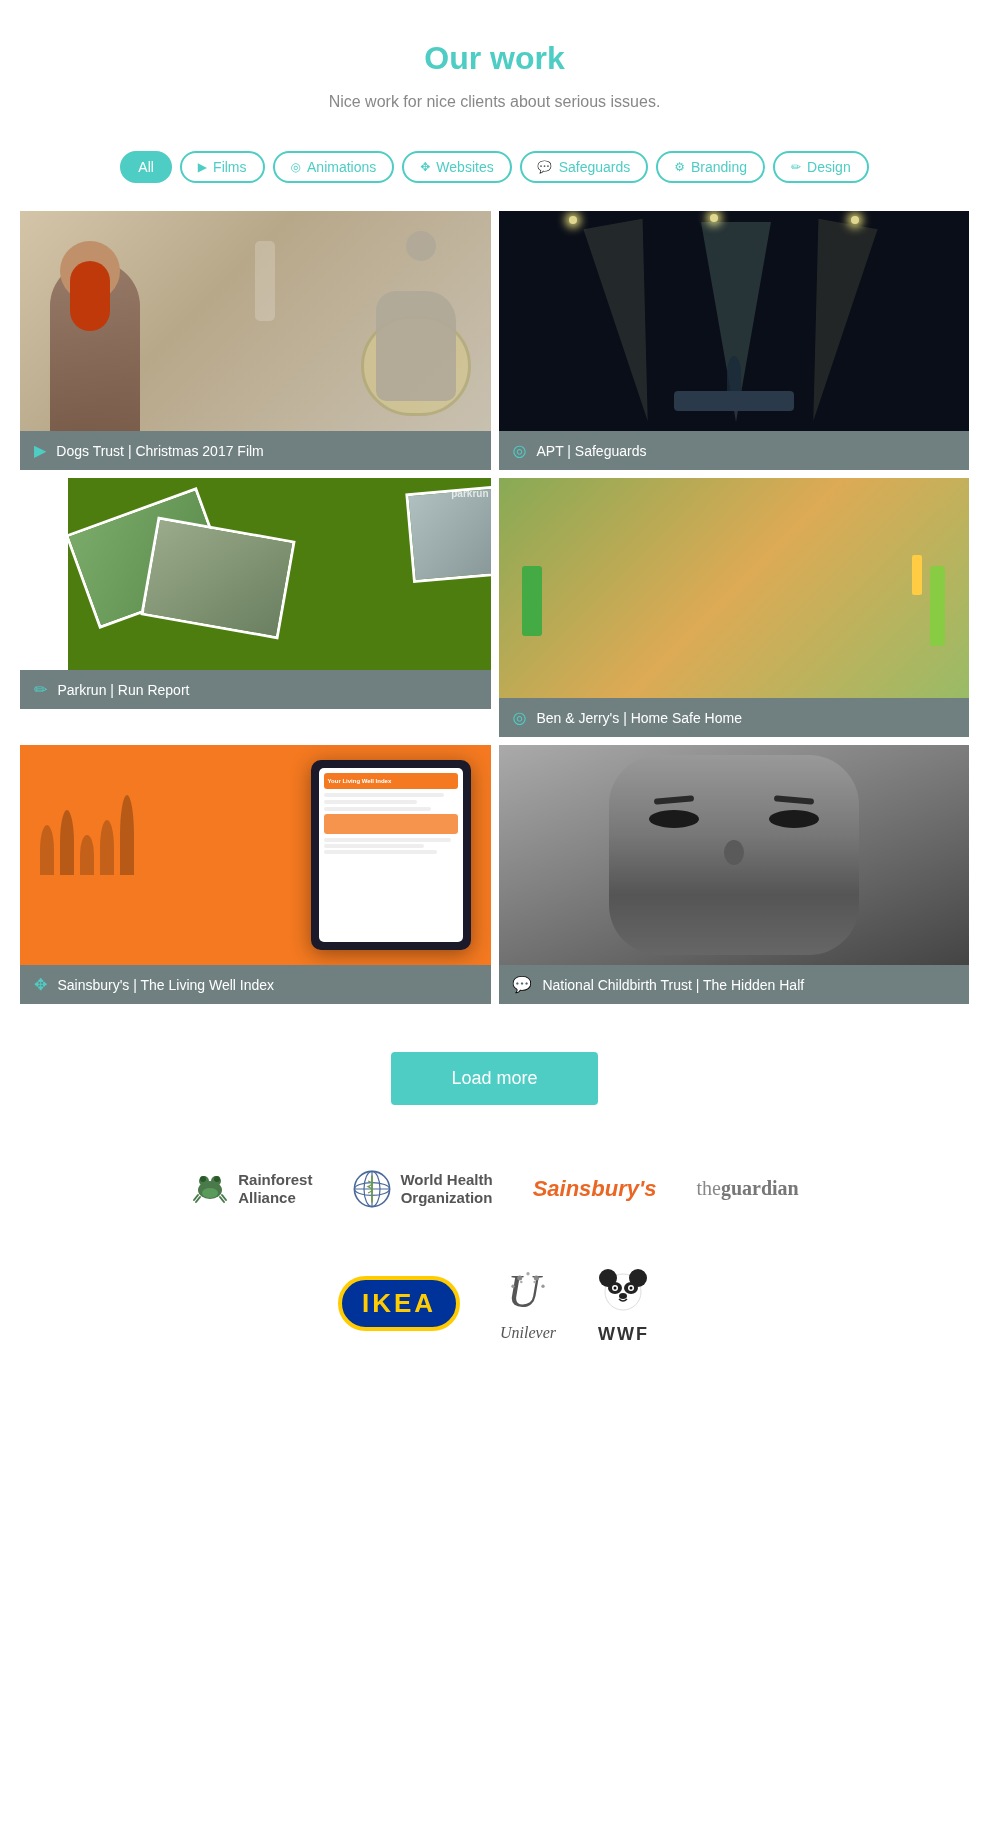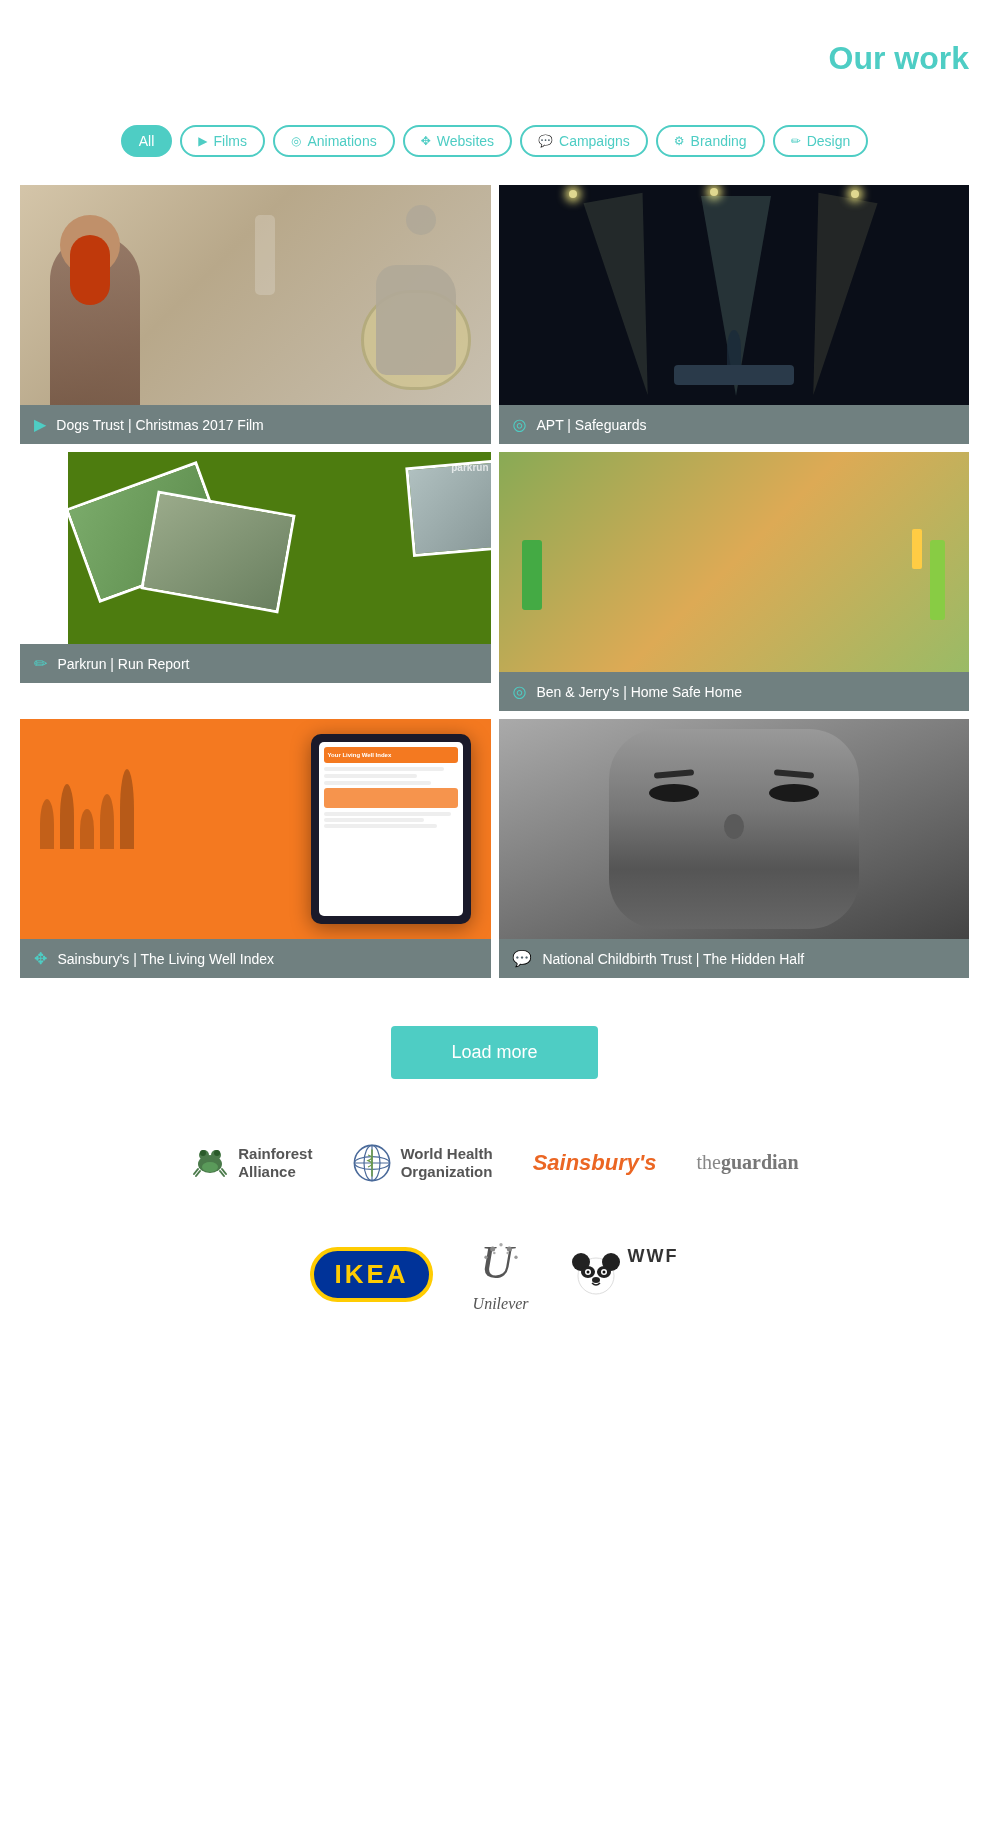--- a/index.html
+++ b/index.html
@@ -13,22 +13,21 @@
 
     
     .page-header {
       text-align: center;
       padding: 40px 20px 20px;
     }
     .page-title {
       color: #4ecdc4;
       font-size: 32px;
       font-weight: bold;
-      margin-bottom: 8px;
-      text-align: right;
+      margin-bottom: 16px;
     }
     .page-subtitle {
       color: #888;
       font-size: 16px;
     }
 
     
     .filter-bar {
       display: flex;
       justify-content: center;
@@ -211,22 +210,22 @@
     .unilever-name {
       font-size: 16px;
       color: #555;
       font-style: italic;
       font-family: Georgia, serif;
     }
 
     
     .wwf-logo {
       display: flex;
-      flex-direction: row;
-      align-items: flex-start;
+      flex-direction: column;
+      align-items: center;
       gap: 4px;
     }
     .wwf-text {
       font-size: 18px;
       font-weight: 900;
       color: #333;
       letter-spacing: 2px;
     }
 
     
@@ -356,41 +355,42 @@
       display: flex;
       align-items: center;
       justify-content: center;
     }
   </style>
 </head>
 <body>
 
 <div class="page-header">
   <h1 class="page-title">Our work</h1>
+  <p class="page-subtitle">Nice work for nice clients about serious issues.</p>
 </div>
 
 <div class="filter-bar">
   <button class="filter-btn active">
     <span>All</span>
   </button>
   <button class="filter-btn">
     <span class="filter-icon">▶</span>
     <span>Films</span>
   </button>
   <button class="filter-btn">
     <span class="filter-icon">◎</span>
     <span>Animations</span>
   </button>
   <button class="filter-btn">
     <span class="filter-icon">✥</span>
     <span>Websites</span>
   </button>
   <button class="filter-btn">
     <span class="filter-icon">💬</span>
-    <span>Campaigns</span>
+    <span>Safeguards</span>
   </button>
   <button class="filter-btn">
     <span class="filter-icon">⚙</span>
     <span>Branding</span>
   </button>
   <button class="filter-btn">
     <span class="filter-icon">✏</span>
     <span>Design</span>
   </button>
 </div>

